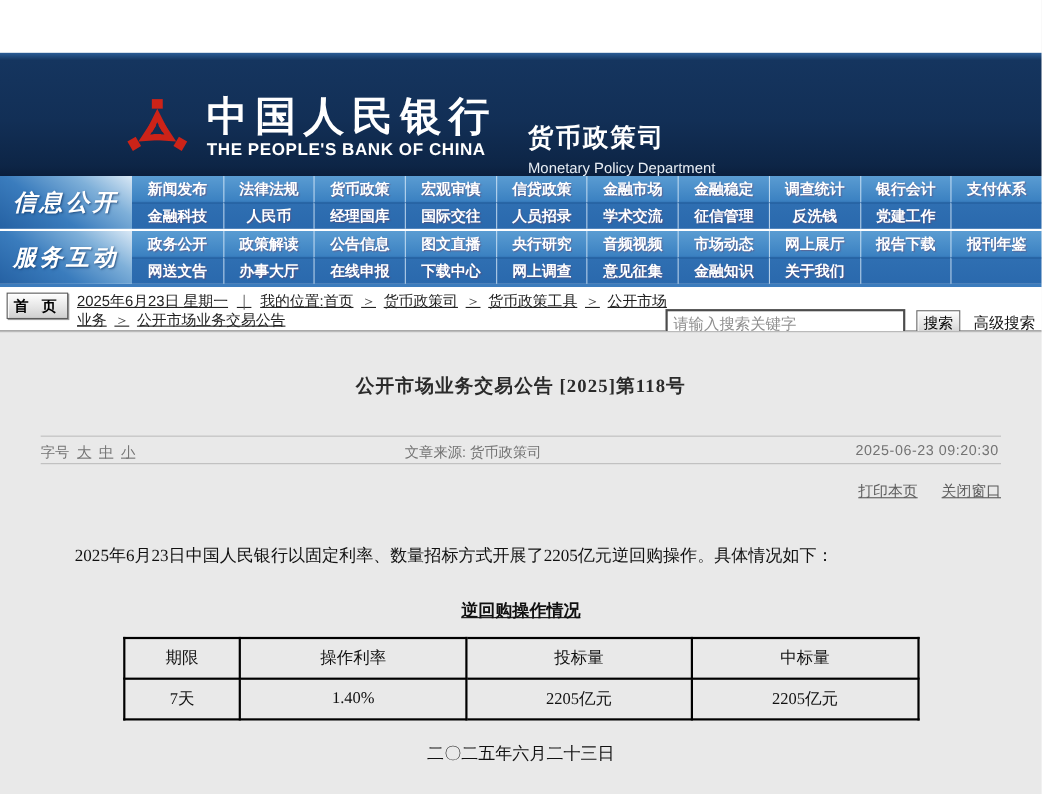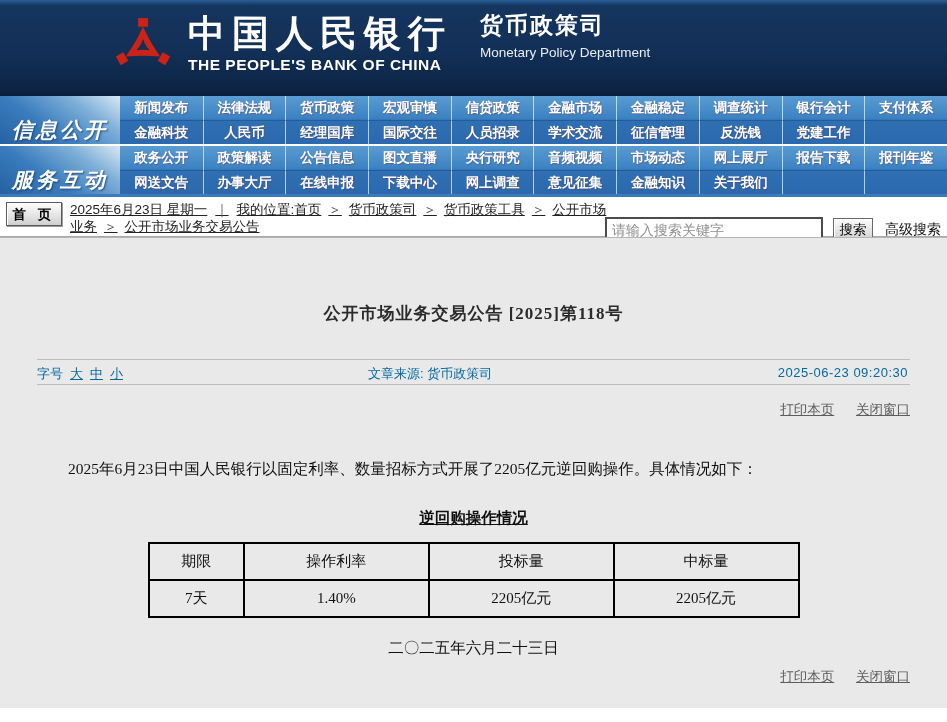--- a/index.html
+++ b/index.html
@@ -6,45 +6,46 @@
   html,body { width:947px; }
   body {
     font-family:"Liberation Sans", sans-serif;
     background:#fff;
     width:947px; height:722px;
     position:relative;
     overflow:hidden;
   }
   
   .header {
-    height:96px;
+    height:112px;
     background:linear-gradient(180deg,#2a5d96 0%, #15355f 6%, #122f56 55%, #0d2546 92%, #0a1e3c 100%);
-    display:flex; align-items:flex-start;
+    display:flex; align-items:flex-end;
     position:relative;
+    margin-top:48px;
   }
   .logo-wrap { display:flex; align-items:center; margin-left:112px; }
   .emblem { width:62px; height:84px; margin-right:14px; margin-top:4px; }
   .bank-names { color:#fff; }
   .bank-cn {
     font-family:"DejaVu Serif","Liberation Serif",serif;
     font-size:37px; font-weight:bold; letter-spacing:7px; line-height:1.05;
     white-space:nowrap;
   }
   .bank-en { font-size:15.5px; font-weight:bold; letter-spacing:0.5px; margin-top:3px; }
   .dept { color:#fff; margin-left:28px; margin-top:10px; }
   .dept-cn { font-size:23px; font-weight:bold; letter-spacing:2px; }
   .dept-en { font-size:13.5px; margin-top:4px; color:#e8eef5; }
 
   
   .nav-band { display:flex; height:48px; }
   .nav-band + .nav-band { margin-top:2px; }
   .nav-label {
     width:120px; flex:0 0 120px;
     background:linear-gradient(215deg,#d9e8f5 0%, #7fb0d9 28%, #3a7cbd 62%, #2561a3 100%);
-    display:flex; align-items:flex-end; justify-content:center;
+    display:flex; align-items:center; justify-content:center;
   }
   .nav-label span {
     color:#fff; font-size:21px; font-weight:bold; font-style:italic;
     letter-spacing:3px; text-shadow:1px 1px 2px rgba(20,60,110,.8);
   }
   .nav-grid {
     flex:1; display:grid;
     grid-template-columns:repeat(10,1fr);
     grid-auto-rows:24px;
     background:linear-gradient(180deg,#5a9cd2 0%, #3c82c2 46%, #2f6fb2 52%, #2a69ad 100%);
@@ -105,42 +106,42 @@
 
   
   .content {
     background:#e9e9e9; border-top:1px solid #b5b5b5;
     height:471px; padding:0 37px; position:relative;
     font-family:"Liberation Serif","DejaVu Serif",serif;
     color:#1a1a1a;
   }
   .article-title {
     text-align:center; font-size:17px; font-weight:bold; color:#2b2b2b;
-    padding-top:37px; letter-spacing:1px;margin-top:27px;
+    padding-top:37px; letter-spacing:1px;
   }
   .meta-bar {
     margin-top:34px; height:26px;
     border-top:1px solid #bdbdbd; border-bottom:1px solid #bdbdbd;
-    position:relative; font-size:13px; color:#0369a1;
+    position:relative; font-size:13px; color:#737373;
     font-family:"Liberation Sans",sans-serif;
   }
   .meta-left { position:absolute; left:0; top:5px; }
   .meta-left .fs-link { text-decoration:underline; margin-left:7px; cursor:pointer; }
   .meta-source { position:absolute; left:331px; top:5px; }
   .meta-time { position:absolute; right:2px; top:5px; letter-spacing:0.5px; }
   .tools-row { text-align:right; margin-top:16px; font-size:13.5px; font-family:"Liberation Sans",sans-serif; }
   .tool-link { color:#5d5d5d; text-decoration:underline; cursor:pointer;margin-left:24px; }
   .tool-link + .tool-link { margin-left:18px; }
   .tools-row.bottom { position:absolute; bottom:22px; right:37px; margin-top:0; }
   .para {
     margin-top:38px; font-size:15.5px; text-indent:2em; line-height:24px; color:#111;
   }
   .table-caption { margin-top:27px; text-align:center; font-size:15.5px; font-weight:bold; color:#111;text-decoration:underline; }
   table.ops {
-    width:652px; margin:13px auto 0 auto;
+    width:724px; margin:13px auto 0 auto;
     border-collapse:collapse; border:2px solid #000;
     background:transparent;
   }
   table.ops th, table.ops td {
     border:2px solid #000; height:37px; text-align:center;
     font-size:15px; font-weight:normal; color:#111;
     font-family:"Liberation Serif","DejaVu Serif",serif;
   }
   .signature { margin-top:31px; text-align:center; font-size:15.5px; color:#111; }
   .sig-date { margin-top:20px; text-align:center; font-size:15.5px; color:#111; }

